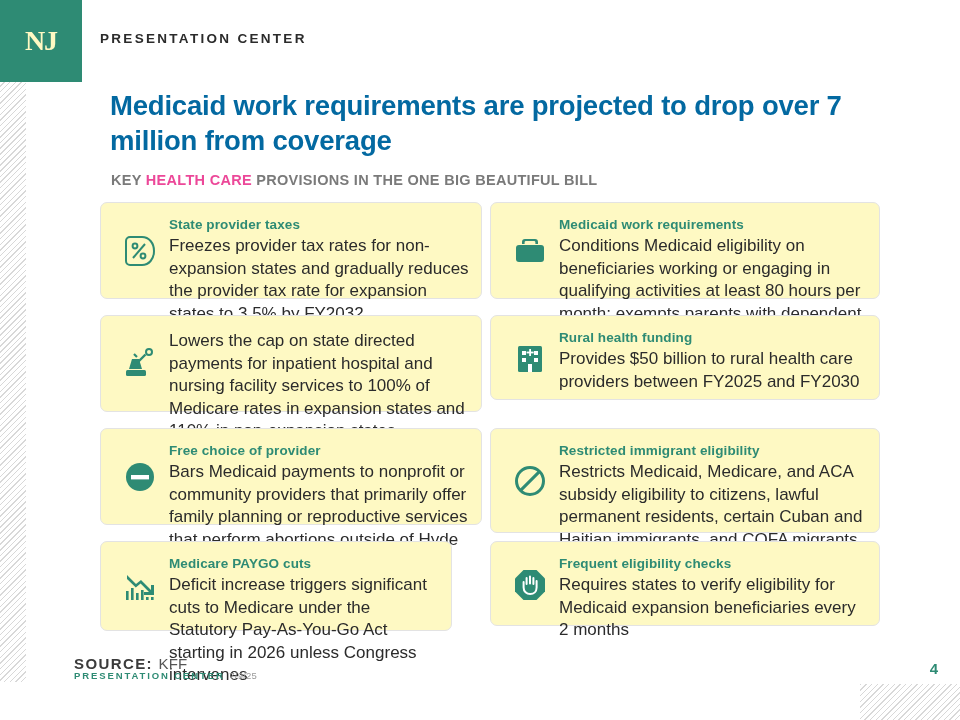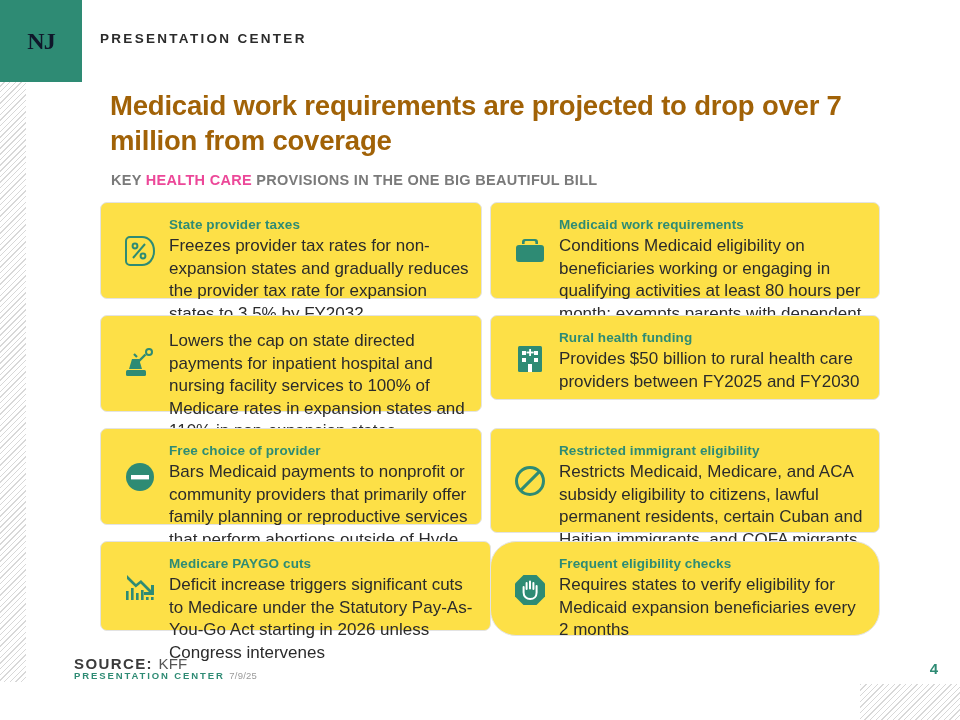--- a/index.html
+++ b/index.html
@@ -20,23 +20,23 @@
     left: 0;
     top: 0;
     width: 82px;
     height: 82px;
     background: #2e8b74;
     display: flex;
     align-items: center;
     justify-content: center;
   }
   .logo-text {
-    color: #0f172a;
-    font-weight: bold;
-    font-size: 24px;
+    color: #fef9c3;
+    font-weight: bold;
+    font-size: 28px;
     letter-spacing: -1px;
     font-family: "Liberation Serif", serif;
   }
   .brand-title {
     position: absolute;
     left: 100px;
     top: 31px;
     font-size: 13.5px;
     font-weight: bold;
     letter-spacing: 2.3px;
@@ -69,21 +69,21 @@
   }
   
   .headline {
     position: absolute;
     left: 110px;
     top: 88px;
     width: 790px;
     font-size: 27.5px;
     font-weight: bold;
     line-height: 1.28;
-    color: #a16207;
+    color: #0369a1;
     letter-spacing: -0.2px;
   }
   .subhead {
     position: absolute;
     left: 111px;
     top: 172px;
     font-size: 14.5px;
     font-weight: bold;
     letter-spacing: 0.3px;
     color: #7a7a7a;
@@ -92,21 +92,21 @@
 
   
   .grid {
     position: absolute;
     left: 100px;
     top: 202px;
     width: 790px;
   }
   .card {
     position: absolute;
-    background: #fde047;
+    background: #fef9c3;
     border: 1px solid #e3e3e3;
     border-radius: 7px;
     box-sizing: border-box;
     display: flex;
     padding: 10px 12px 10px 10px;
   }
   .card .icon {
     width: 58px;
     min-width: 58px;
     display: flex;
@@ -267,39 +267,39 @@
         <circle cx="19" cy="19" r="13.5"></circle>
         <line x1="9.6" y1="28.4" x2="28.4" y2="9.6"></line>
       </svg>
     </div>
     <div class="body">
       <h3>Restricted immigrant eligibility</h3>
       <p>Restricts Medicaid, Medicare, and ACA subsidy eligibility to citizens, lawful permanent residents, certain Cuban and Haitian immigrants, and COFA migrants</p>
     </div>
   </div>
 
-  <div class="card" style="left:0px; top:339px; width:391px; height:90px;">
+  <div class="card" style="left:0px; top:339px; width:352px; height:90px;">
     <div class="icon">
       <svg width="38" height="38" viewBox="0 0 38 38" fill="currentColor">
         <path d="M6 8 L15 17 L20 13 L30 23 L30 18 L33 18 L33 28 L23 28 L23 25 L28 25 L19.6 16.6 L14.8 20.6 L6 12 z"></path>
         <rect x="5" y="24" width="2.6" height="9"></rect>
         <rect x="10" y="21" width="2.6" height="12"></rect>
         <rect x="15" y="26" width="2.6" height="7"></rect>
         <rect x="20" y="23" width="2.6" height="10"></rect>
         <rect x="25" y="30" width="2.6" height="3"></rect>
         <rect x="30" y="30" width="2.6" height="3"></rect>
       </svg>
     </div>
     <div class="body">
       <h3>Medicare PAYGO cuts</h3>
       <p>Deficit increase triggers significant cuts to Medicare under the Statutory Pay-As-You-Go Act starting in 2026 unless Congress intervenes</p>
     </div>
   </div>
 
-  <div class="card" style="left:390px; top:339px; width:390px; height:95px;border-radius:26px;">
+  <div class="card" style="left:390px; top:339px; width:390px; height:85px;">
     <div class="icon">
       <svg width="38" height="38" viewBox="0 0 38 38">
         <path d="M12.5 5 h13 L34 13.5 v13 L25.5 35 h-13 L4 26.5 v-13 z" fill="#2e8b74"></path>
         <path d="M19 11.5 v7 M15.6 13 v6 M22.4 13 v6 M12.6 17 v5.5 c0 4 3 6.6 6.6 6.6 c3.6 0 6.4 -2.6 6.4 -6.6 V16" stroke="#ffffff" stroke-width="2" fill="none" stroke-linecap="round"></path>
       </svg>
     </div>
     <div class="body">
       <h3>Frequent eligibility checks</h3>
       <p>Requires states to verify eligibility for Medicaid expansion beneficiaries every 2 months</p>
     </div>

